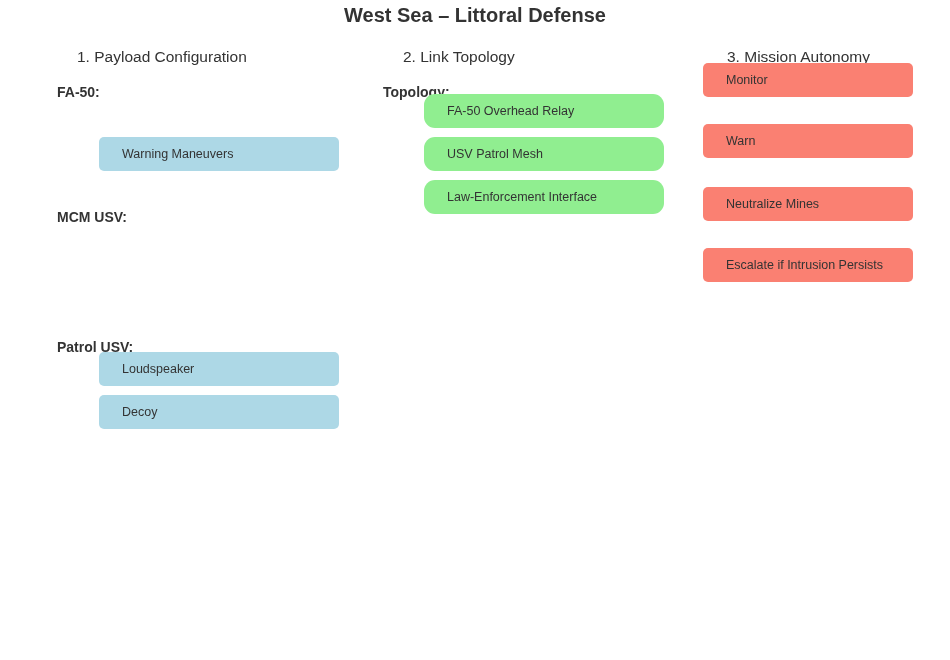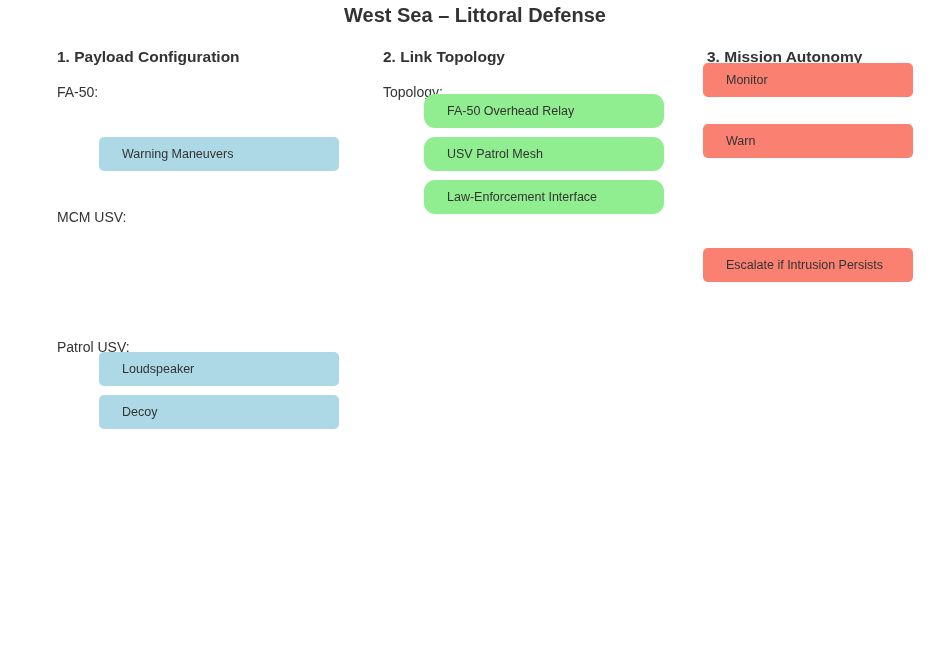--- a/index.html
+++ b/index.html
@@ -27,28 +27,29 @@
     left:0;
     width:950px;
     text-align:center;
     font-size:20px;
     font-weight:bold;
     color:var(--text-color);
   }
   .col-header{
     position:absolute;
     font-size:15.5px;
-    font-weight:bold;
+    font-weight:normal;
     color:var(--text-color);
     white-space:nowrap;
+    margin-left:20px;
   }
   .group-label{
     position:absolute;
     font-size:14px;
-    font-weight:normal;
+    font-weight:bold;
     color:var(--text-color);
     white-space:nowrap;
   }
   .chip{
     position:absolute;
     height:34px;
     line-height:34px;
     padding-left:23px;
     font-size:12.5px;
     color:var(--text-color);
@@ -95,15 +96,16 @@
 
   <div class="group-label" style="left:383px;top:84px">Topology:</div>
   <div class="chip link" style="top:94px">FA-50 Overhead Relay</div>
   <div class="chip link" style="top:137px">USV Patrol Mesh</div>
   <div class="chip link" style="top:180px">Law-Enforcement Interface</div>
 
   <div class="col-header" style="left:707px;top:48px">3. Mission Autonomy</div>
 
   <div class="chip autonomy" style="top:63px">Monitor</div>
   <div class="chip autonomy" style="top:124px">Warn</div>
+  <div class="chip autonomy" style="top:187px">Neutralize Mines</div>
   <div class="chip autonomy" style="top:248px">Escalate if Intrusion Persists</div>
 
 </div>
 
 </body></html>

